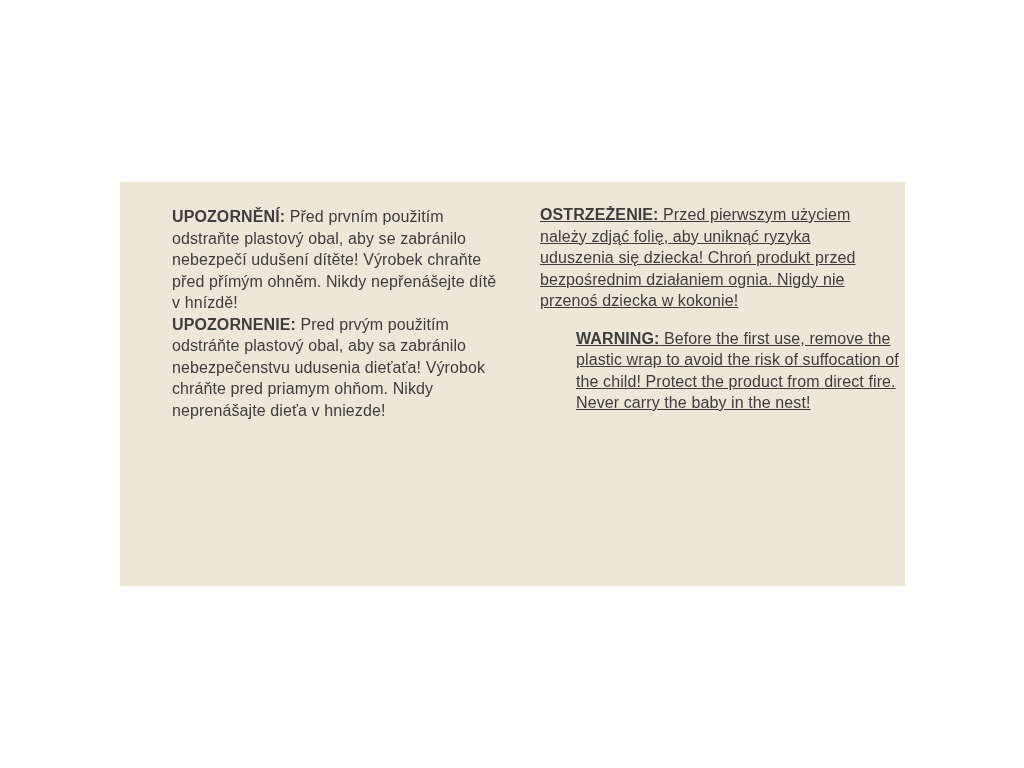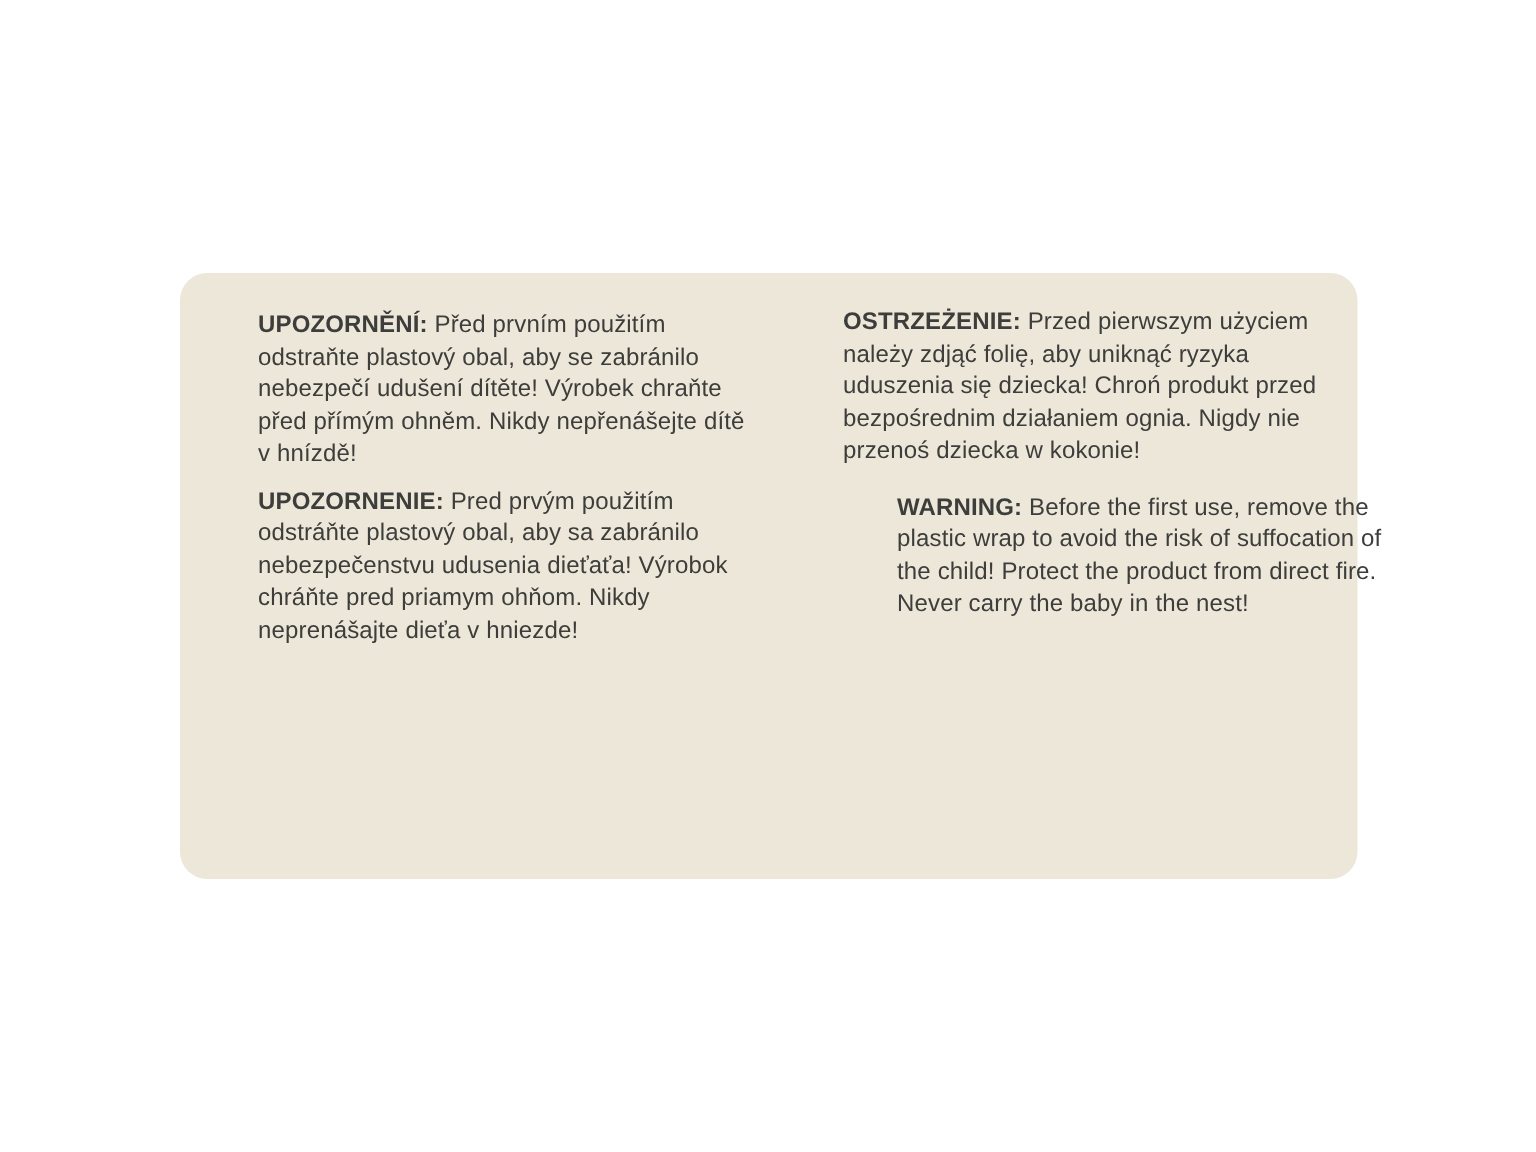--- a/index.html
+++ b/index.html
@@ -11,35 +11,34 @@
     background: #ffffff;
     overflow: hidden;
     font-family: "Liberation Sans", "DejaVu Sans", sans-serif;
   }
   .panel {
     position: absolute;
     left: 120px;
     top: 182px;
     width: 785px;
     height: 404px;
-    border-radius: 18px;
   }
   .col {
     position: absolute;
   }
   .col-left  { left: 52px;  top: 24px; width: 360px; }
-  .col-right { left: 442px; top: 22px; width: 364px; }
+  .col-right { left: 420px; top: 22px; width: 364px; text-decoration: underline; }
   .para {
     margin: 0;
     font-size: 16px;
     line-height: 21.5px;
     letter-spacing: 0.1px;
     white-space: pre-line; 
   }
-  .col-left  .para + .para { margin-top: 10px; }
+  .col-left  .para + .para { }
   .col-right .para + .para { margin-top: 16px; margin-left: 36px; }
   .para .label { font-weight: 700; }
 </style>
 </head>
 <body style="background: rgb(255, 255, 255);">
 
 <div class="panel" style="background: rgb(236, 231, 217); color: rgb(61, 61, 59);">
   <div class="col col-left">
       <p class="para"><span class="label">UPOZORNĚNÍ:</span><span> Před prvním použitím
 odstraňte plastový obal, aby se zabránilo

